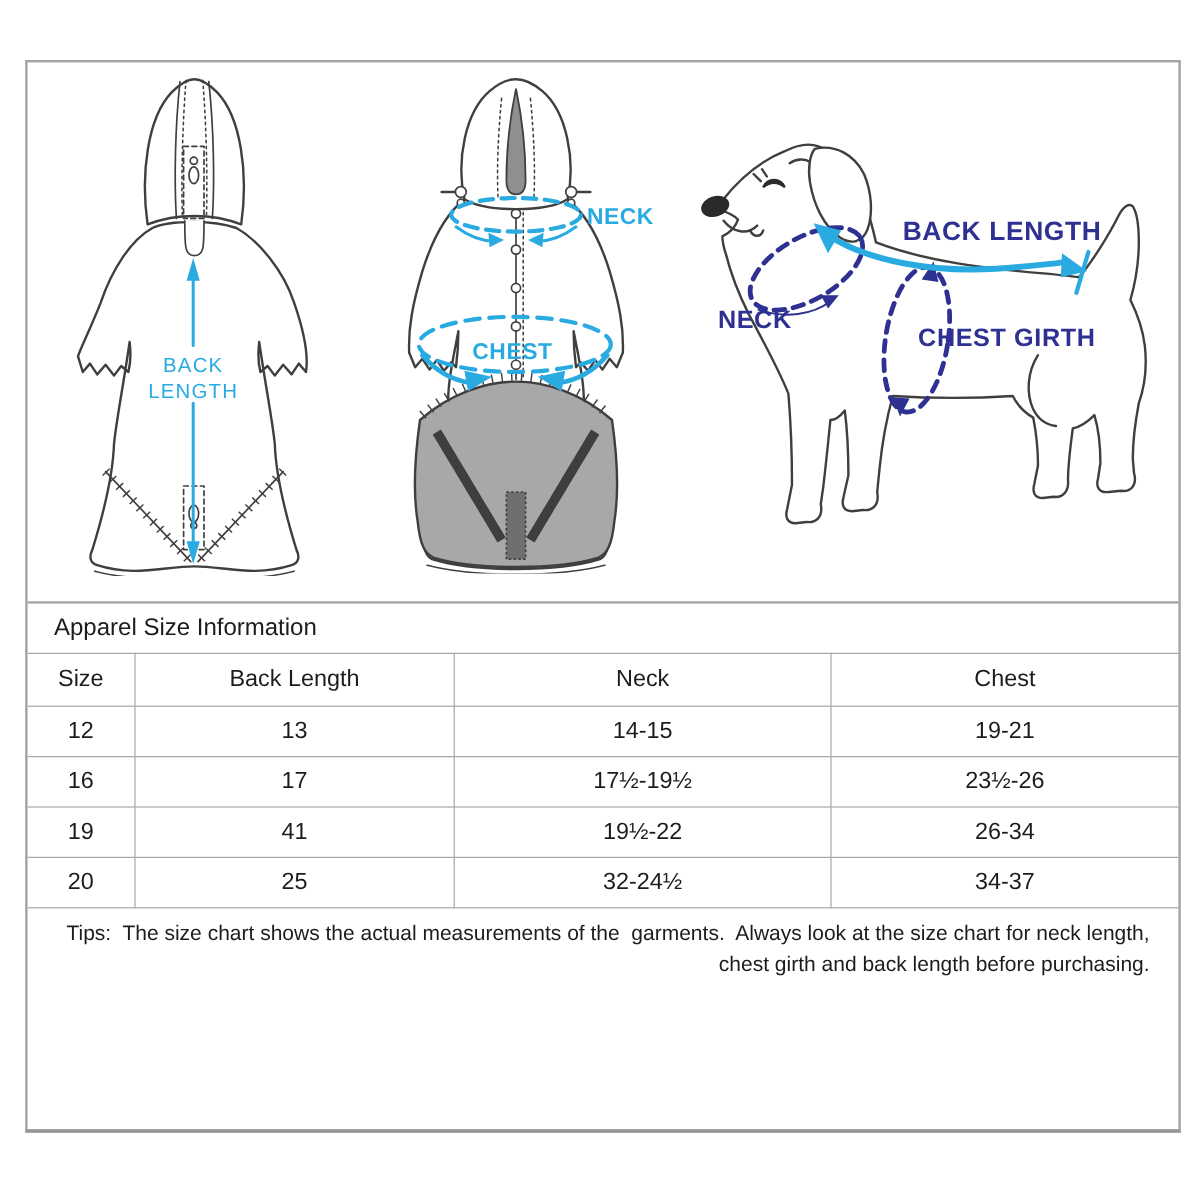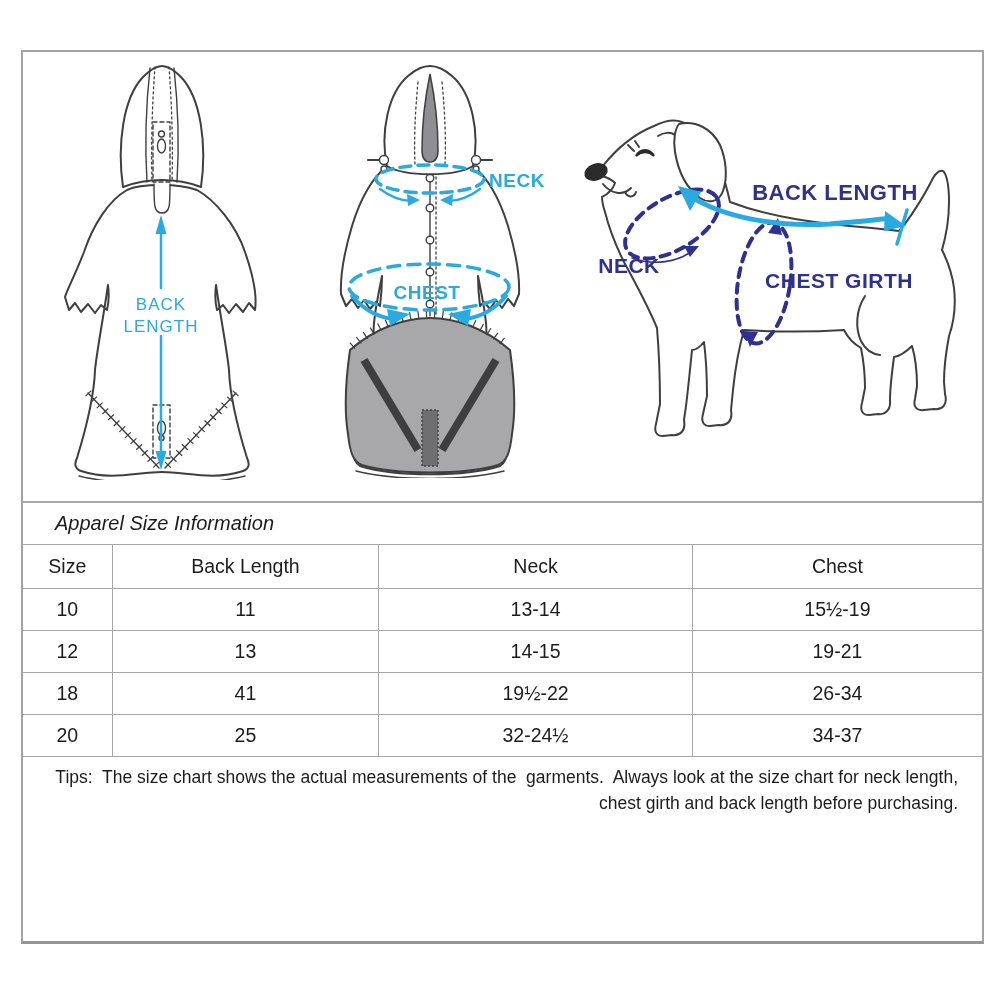--- a/index.html
+++ b/index.html
@@ -18,21 +18,21 @@
   .cyf{fill:#29abe2;stroke:none;}
   .nvl{fill:none;stroke:#2e3192;stroke-linecap:round;}
   .nvf{fill:#2e3192;stroke:none;}
   .cytext{fill:#29abe2;font-size:17px;letter-spacing:1px;}
   .cytext2{fill:#29abe2;font-size:19px;font-weight:700;letter-spacing:0.5px;}
   .nvtext{fill:#2e3192;font-size:21px;font-weight:700;letter-spacing:0.5px;}
   .ticks{fill:none;stroke:#3f3f3f;stroke-width:8;stroke-dasharray:1.2,7;}
   .size-table{width:100%;border-collapse:collapse;border:hidden;table-layout:fixed;}
   .size-table th,.size-table td{border:1.5px solid #a7a7a7;font-weight:400;font-size:19.5px;
       text-align:center;padding:0;vertical-align:middle;}
-  .title-row td{text-align:left;padding-left:32px;height:41px;font-size:20px;font-style:italic;}
+  .title-row td{text-align:left;padding-left:22px;height:41px;font-size:20px;}
   .head-row th{height:43px;}
   .unit-row td{height:42px;}
   .data-row td{height:41px;}
   .tips-row td{text-align:right;font-size:17.5px;line-height:1.5;padding:7px 24px 10px 17px;
       white-space:pre-wrap;height:69px;box-sizing:border-box;vertical-align:top;}
 </style>
 </head>
 <body>
 
 <div class="frame">
@@ -216,33 +216,33 @@
       <tr class="title-row">
         <td colspan="4">Apparel Size Information</td>
       </tr>
       <tr class="head-row">
         <th>Size</th>
         <th>Back Length</th>
         <th>Neck</th>
         <th>Chest</th>
       </tr>
       <tr class="data-row">
-        <td>10</td>
-        <td>11</td>
-        <td>13-14</td>
-        <td>15½-19</td>
-      </tr>
-      <tr class="data-row">
         <td>12</td>
         <td>13</td>
         <td>14-15</td>
         <td>19-21</td>
       </tr>
       <tr class="data-row">
-        <td>18</td>
+        <td>16</td>
+        <td>17</td>
+        <td>17½-19½</td>
+        <td>23½-26</td>
+      </tr>
+      <tr class="data-row">
+        <td>19</td>
         <td>41</td>
         <td>19½-22</td>
         <td>26-34</td>
       </tr>
       <tr class="data-row">
         <td>20</td>
         <td>25</td>
         <td>32-24½</td>
         <td>34-37</td>
       </tr>

